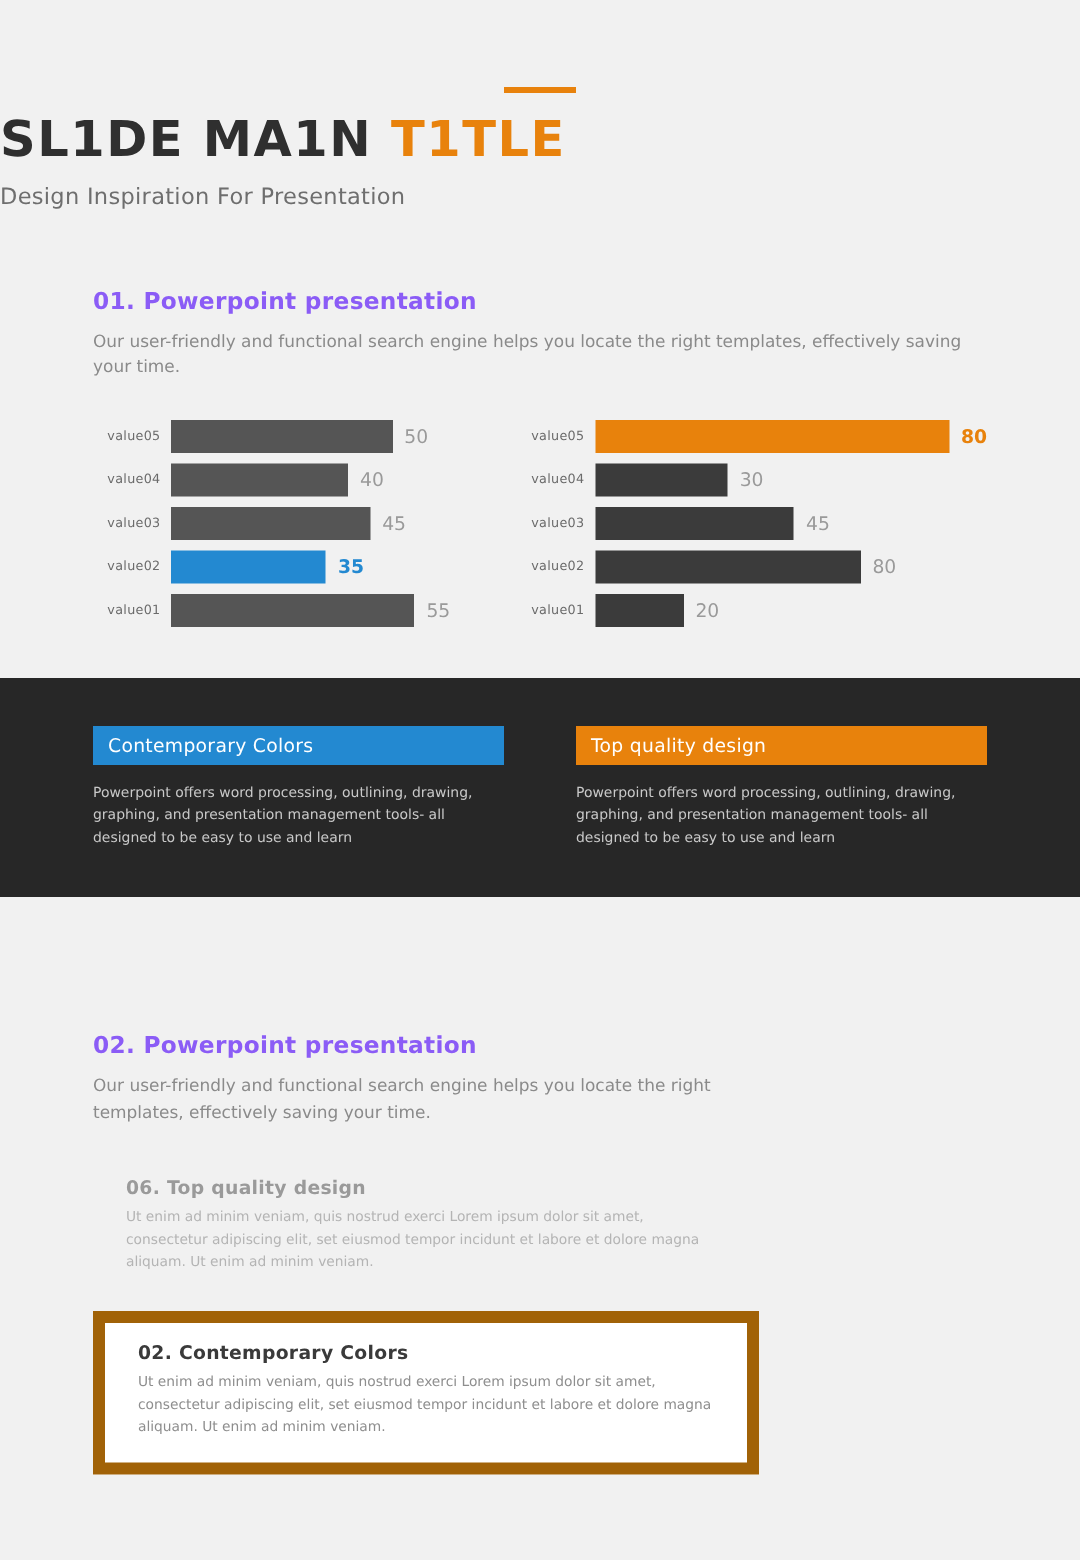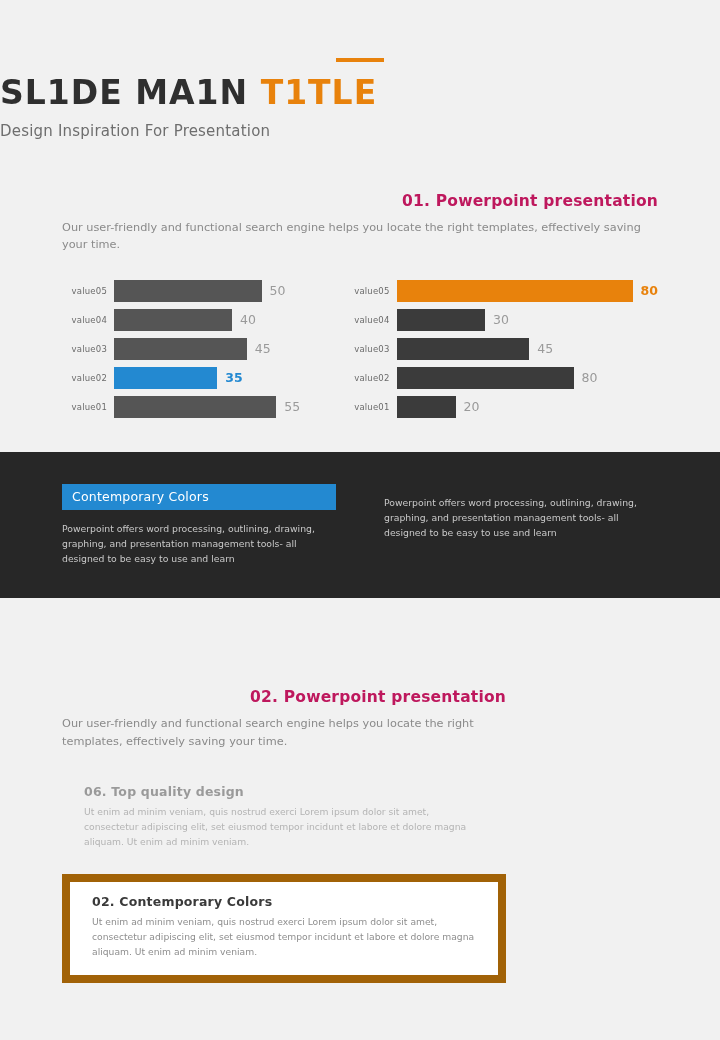--- a/index.html
+++ b/index.html
@@ -45,23 +45,22 @@
     letter-spacing: 0.2px;
   }
 
   
   .section {
     padding: 0 62px;
   }
   .section-heading {
     font-size: 15.5px;
     font-weight: bold;
-    color: #be185d;
-    letter-spacing: 0.2px;
-    text-align: right;
+    color: #8b5cf6;
+    letter-spacing: 0.2px;
   }
   .section-sub {
     margin-top: 9px;
     font-size: 11.3px;
     color: #8a8a8a;
     line-height: 1.55;
     max-width: 580px;
   }
 
   #section-one { margin-top: 52px; }
@@ -244,20 +243,21 @@
   </div>
 </div>
 
 <div class="dark-band">
   <div class="dark-inner" id="features-container">
       <div class="feature-card">
         <div class="feature-head blue">Contemporary Colors</div>
         <div class="feature-body">Powerpoint offers word processing, outlining, drawing, graphing, and presentation management tools- all designed to be easy to use and learn</div>
       </div>
       <div class="feature-card">
+        <div class="feature-head orange">Top quality design</div>
         <div class="feature-body">Powerpoint offers word processing, outlining, drawing, graphing, and presentation management tools- all designed to be easy to use and learn</div>
       </div>
     </div>
 </div>
 
 <div class="section" id="section-two">
   <div class="section-heading">02. Powerpoint presentation</div>
   <div class="section-sub">Our user-friendly and functional search engine helps you locate the right templates, effectively saving your time.</div>
   <div class="items" id="items-container">
       <div class="item">

